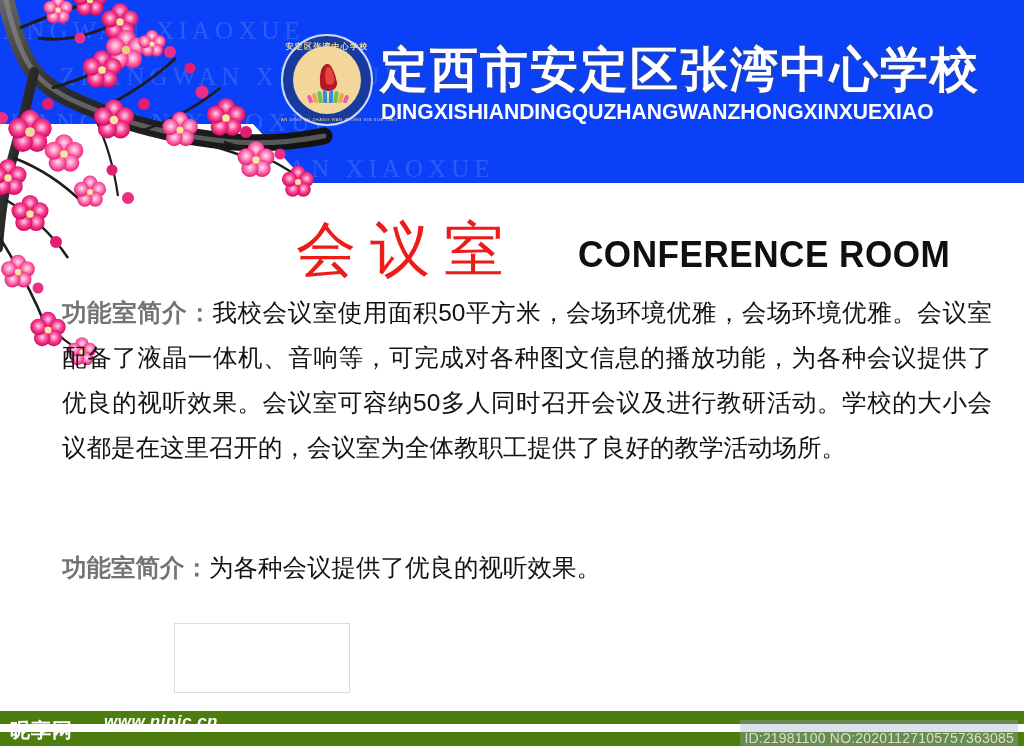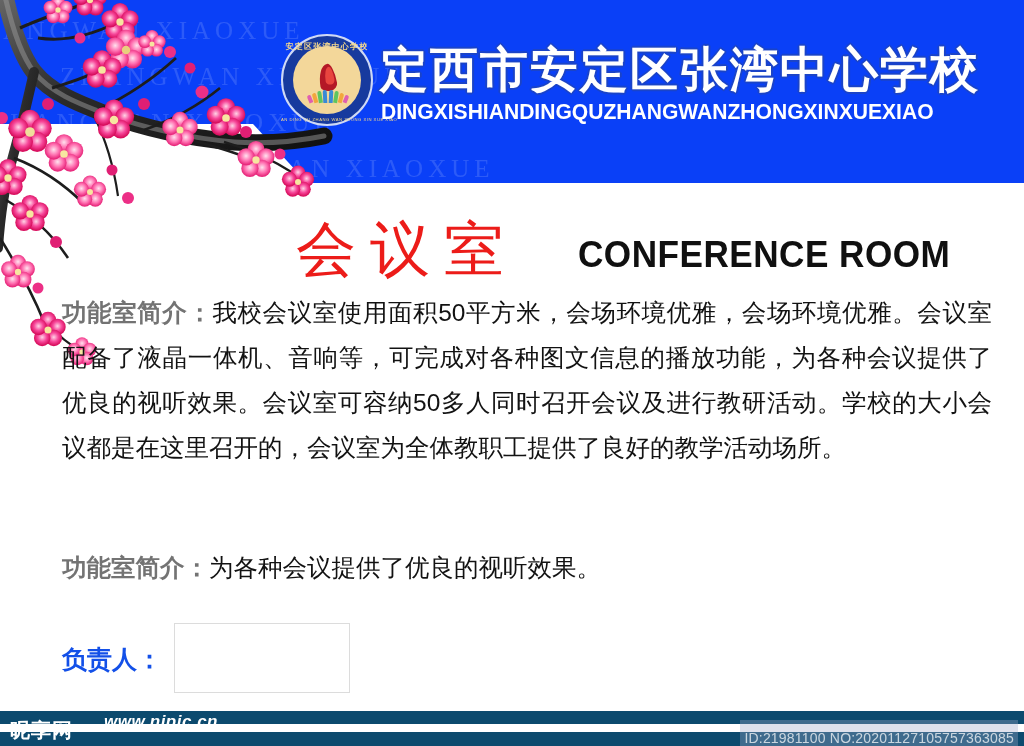--- a/index.html
+++ b/index.html
@@ -225,21 +225,21 @@
     height: 68px;
     border: 1px solid #dcdcdc;
     background: #ffffff;
   }
 
   
   .footer {
     position: absolute;
     left: 0; top: 711px;
     width: 1024px; height: 35px;
-    background: #0c4a6e;
+    background: #4d7c0f;
     overflow: hidden;
   }
   .footer-stripe {
     position: absolute;
     left: 0; top: 13px;
     width: 1024px; height: 8px;
     background: #ffffff;
   }
   .footer-brand {
     position: absolute;
@@ -520,21 +520,20 @@
   <div class="room-title-en">CONFERENCE ROOM</div>
 
   <div class="body-block">
     <span class="lbl-blue">功能室简介：</span><span>我校会议室使用面积50平方米，会场环境优雅，会场环境优雅。会议室配备了液晶一体机、音响等，可完成对各种图文信息的播放功能，为各种会议提供了优良的视听效果。会议室可容纳50多人同时召开会议及进行教研活动。学校的大小会议都是在这里召开的，会议室为全体教职工提供了良好的教学活动场所。</span>
   </div>
 
   <div class="philosophy">
     <span class="lbl-blue">功能室简介：</span><span>为各种会议提供了优良的视听效果。</span>
   </div>
 
-  <div class="sig-label">负责人：</div>
   <div class="sig-box"></div>
 
   <div class="footer">
     <div class="footer-stripe"></div>
     <div class="footer-brand">昵享网</div>
     <div class="footer-url">www.nipic.cn</div>
     <div class="footer-id">ID:21981100 NO:20201127105757363085</div>
   </div>
 
 </div>

